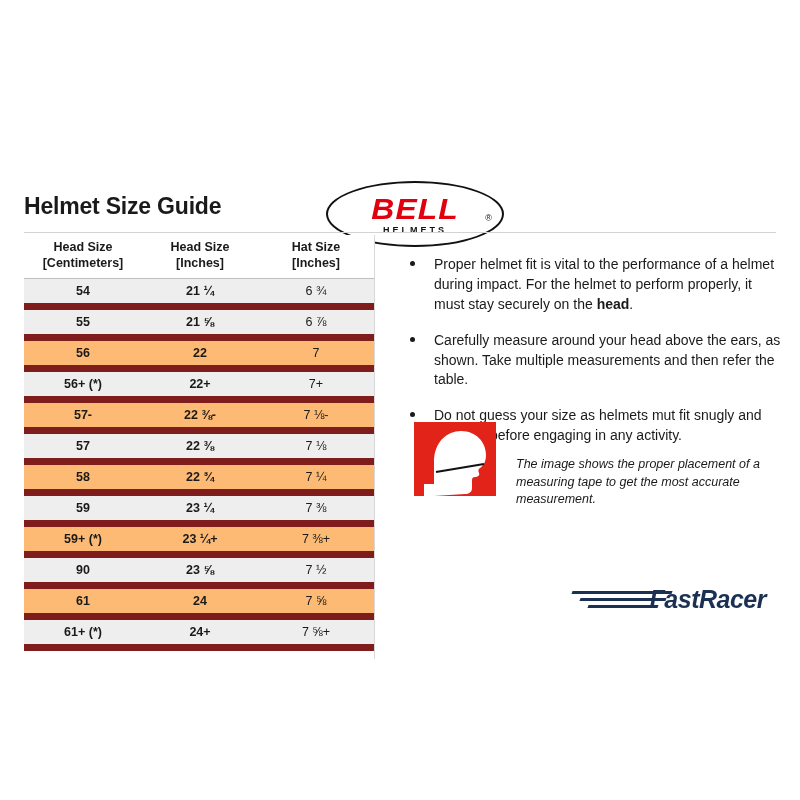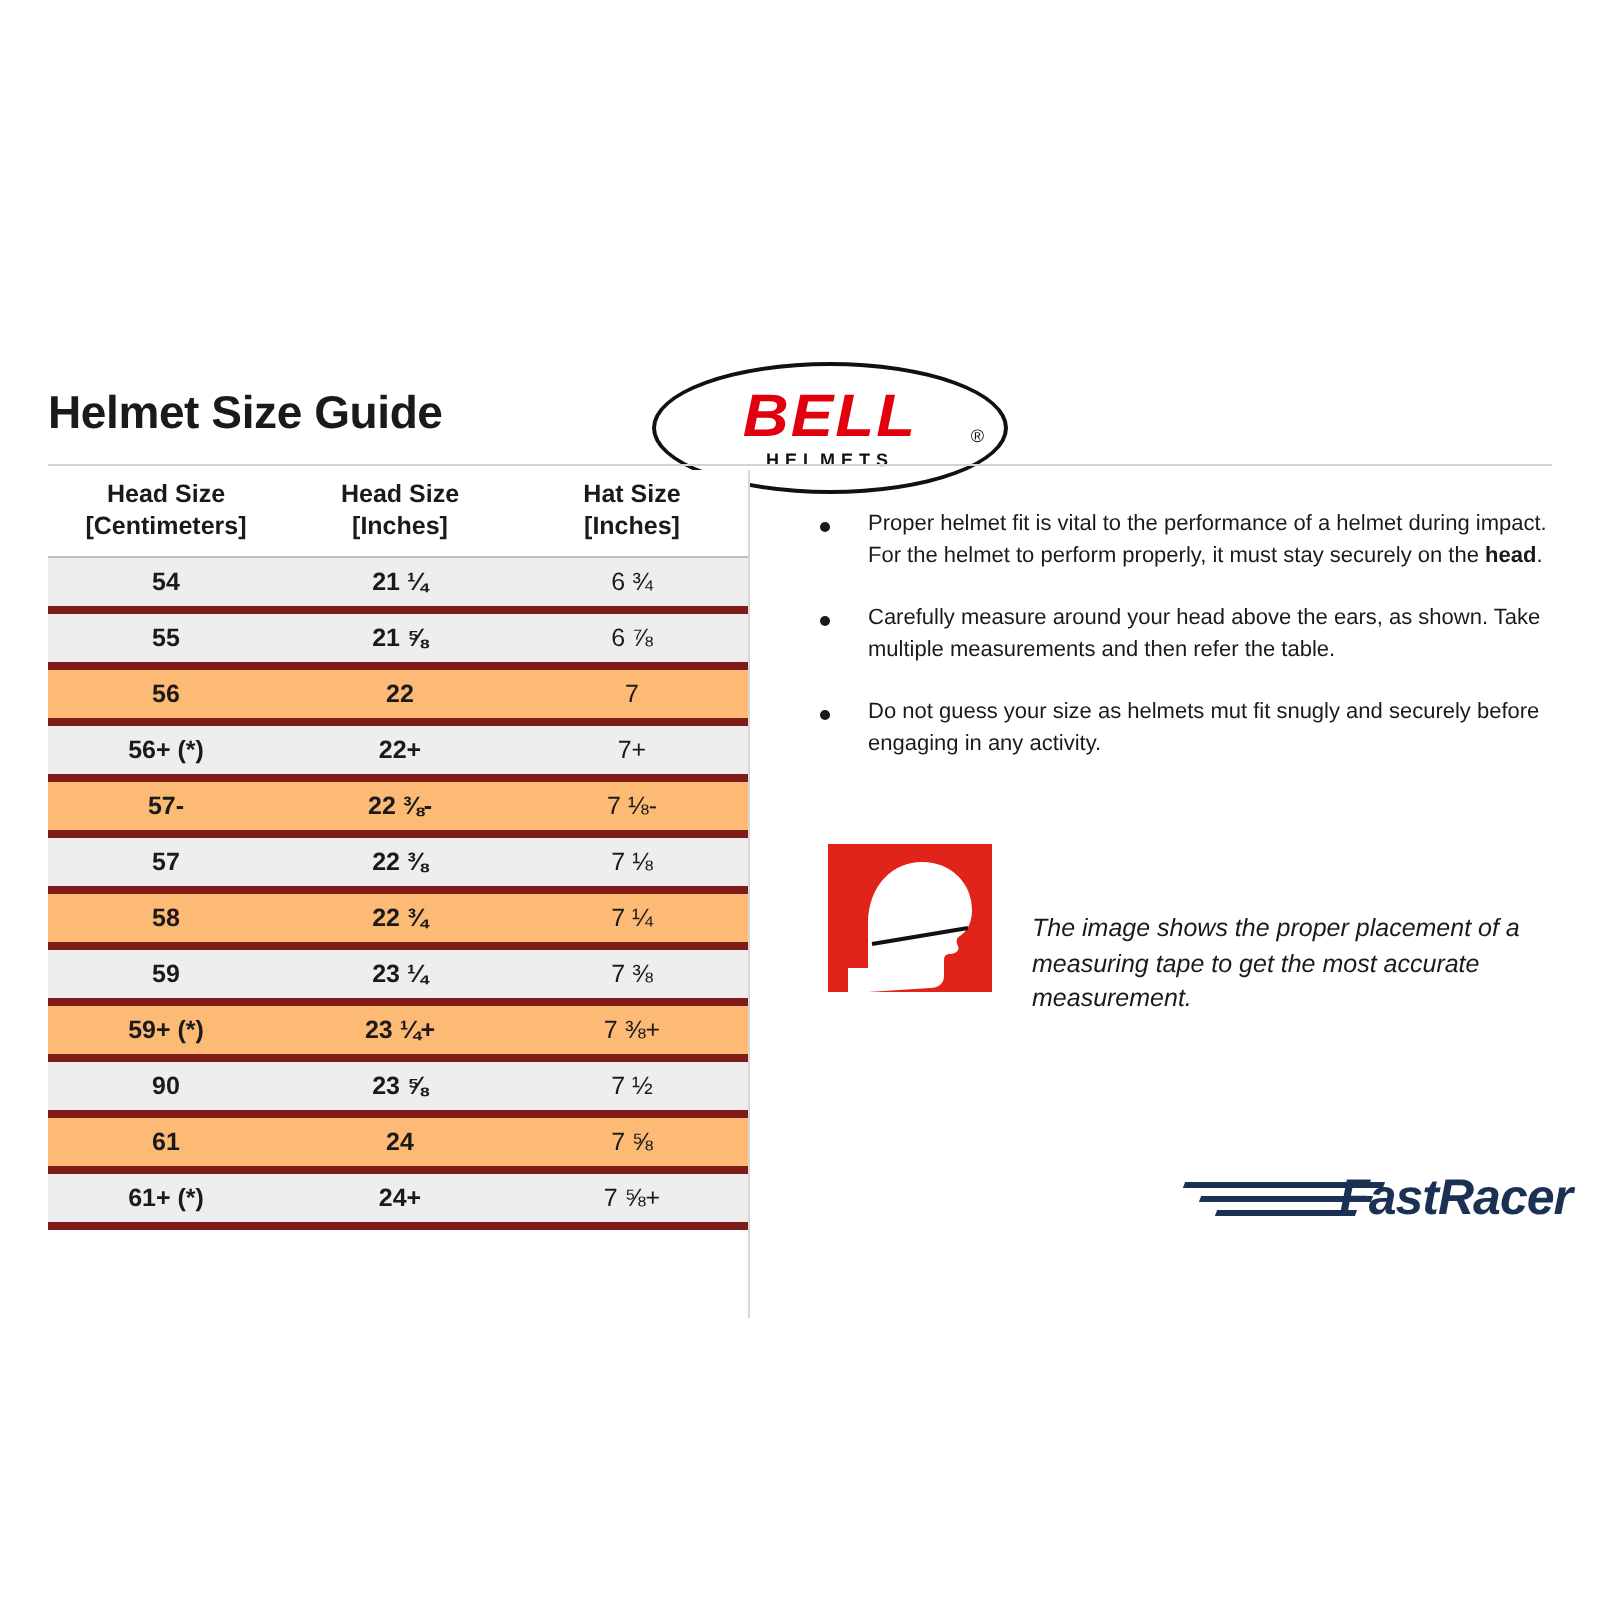--- a/index.html
+++ b/index.html
@@ -122,21 +122,21 @@
     padding: 5px 2px 7px 2px;
     line-height: 1.25;
     background: #ffffff;
     border-bottom: 1px solid #bfbfbf;
   }
   table.size-table td {
     font-size: 12.5px;
     text-align: center;
     padding: 5px 2px;
     color: #1a1a1a;
-    border-bottom: 4px solid #7f1d1d;
+    border-bottom: 7px solid #7f1d1d;
   }
   table.size-table td.c0, table.size-table td.c1 { font-weight: bold; }
   table.size-table tr.odd td { background: #eeeeee; }
   table.size-table tr.even td { background: #fdba74; }
   table.size-table col.w0 { width: 118px; }
   table.size-table col.w1 { width: 116px; }
   table.size-table col.w2 { width: 116px; }
   .table-vline {
     position: absolute;
     left: 374px;
@@ -155,21 +155,21 @@
   }
   ul.bullets {
     list-style: none;
     margin: 0;
     padding: 0;
   }
   ul.bullets li {
     position: relative;
     padding-left: 34px;
     margin-bottom: 16px;
-    font-size: 11px;
+    font-size: 14px;
     line-height: 1.42;
     color: #1a1a1a;
   }
   ul.bullets li .dot {
     position: absolute;
     left: 10px;
     top: 6px;
     width: 5px;
     height: 5px;
     border-radius: 50%;
@@ -228,21 +228,21 @@
     padding: 4px 10px;
   }
   .note-band span {
     font-size: 12.5px;
     line-height: 1.35;
   }
 
   
   .fastracer {
     position: absolute;
-    left: 592px;
+    left: 572px;
     top: 430px;
     width: 194px;
     height: 30px;
   }
   .fr-text {
     position: absolute;
     right: 0;
     top: 0;
     font-family: "Liberation Sans", sans-serif;
     font-weight: bold;

